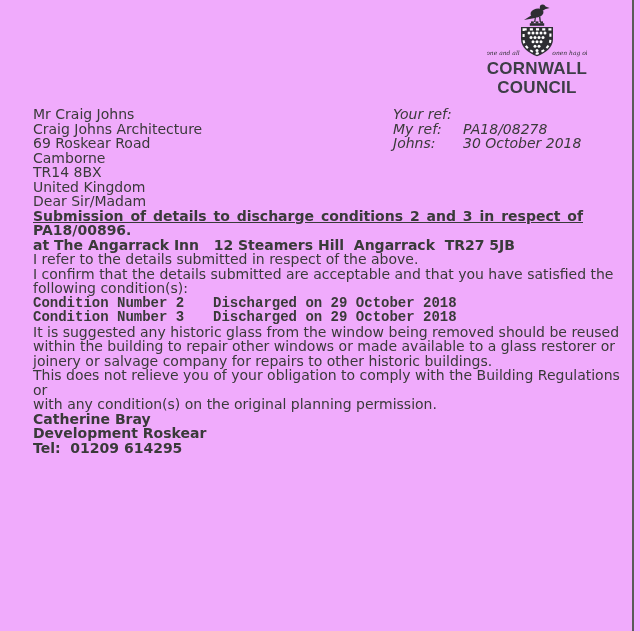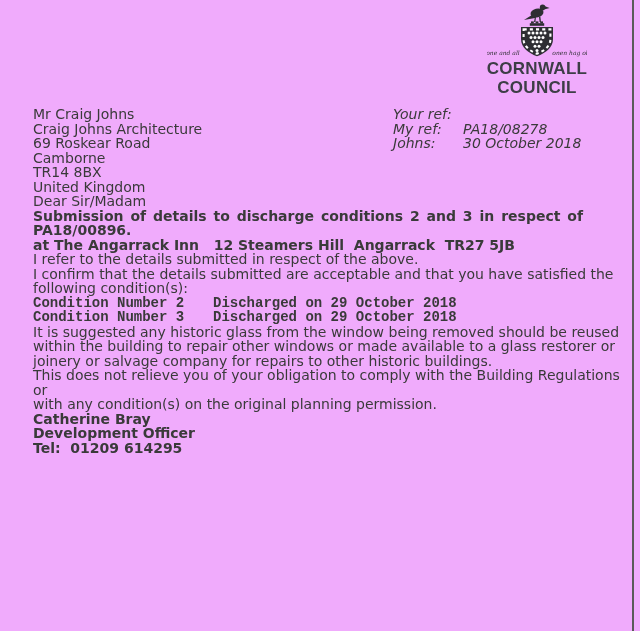--- a/index.html
+++ b/index.html
@@ -48,21 +48,21 @@
   .gap { }
   .refs {
     position: absolute;
     left: 360px; top: 0;
     display: grid;
     grid-template-columns: 70px auto;
     line-height: 14.5px;
     font-style: italic;
   }
   .subject { width: 550px; font-weight: bold; }
-  .subject .just { text-align: justify; text-align-last: justify; }
+  .subject .just { text-align: justify; text-align-last: justify; text-decoration: underline; }
   .cond-row { display: flex; font-weight: bold; font-family: Liberation Mono, monospace; }
   .cond-label { width: 180px; flex: 0 0 180px; }
   .bold { font-weight: bold; }
 </style>
 </head>
 <body>
 
 <div class="page">
 
   <div class="edge-line"></div>
@@ -159,17 +159,17 @@
     <div class="gap pre">It is suggested any historic glass from the window being removed should be reused
 within the building to repair other windows or made available to a glass restorer or
 joinery or salvage company for repairs to other historic buildings.</div>
 
     <div class="gap pre">This does not relieve you of your obligation to comply with the Building Regulations or
 with any condition(s) on the original planning permission.</div>
 
 
     <div class="gap bold">Catherine Bray</div>
 
-    <div class="gap bold">Development Officer</div>
+    <div class="gap bold">Development Roskear</div>
     <div class="bold pre">Tel:  01209 614295</div>
 
   </div>
 </div>
 
 </body></html>

